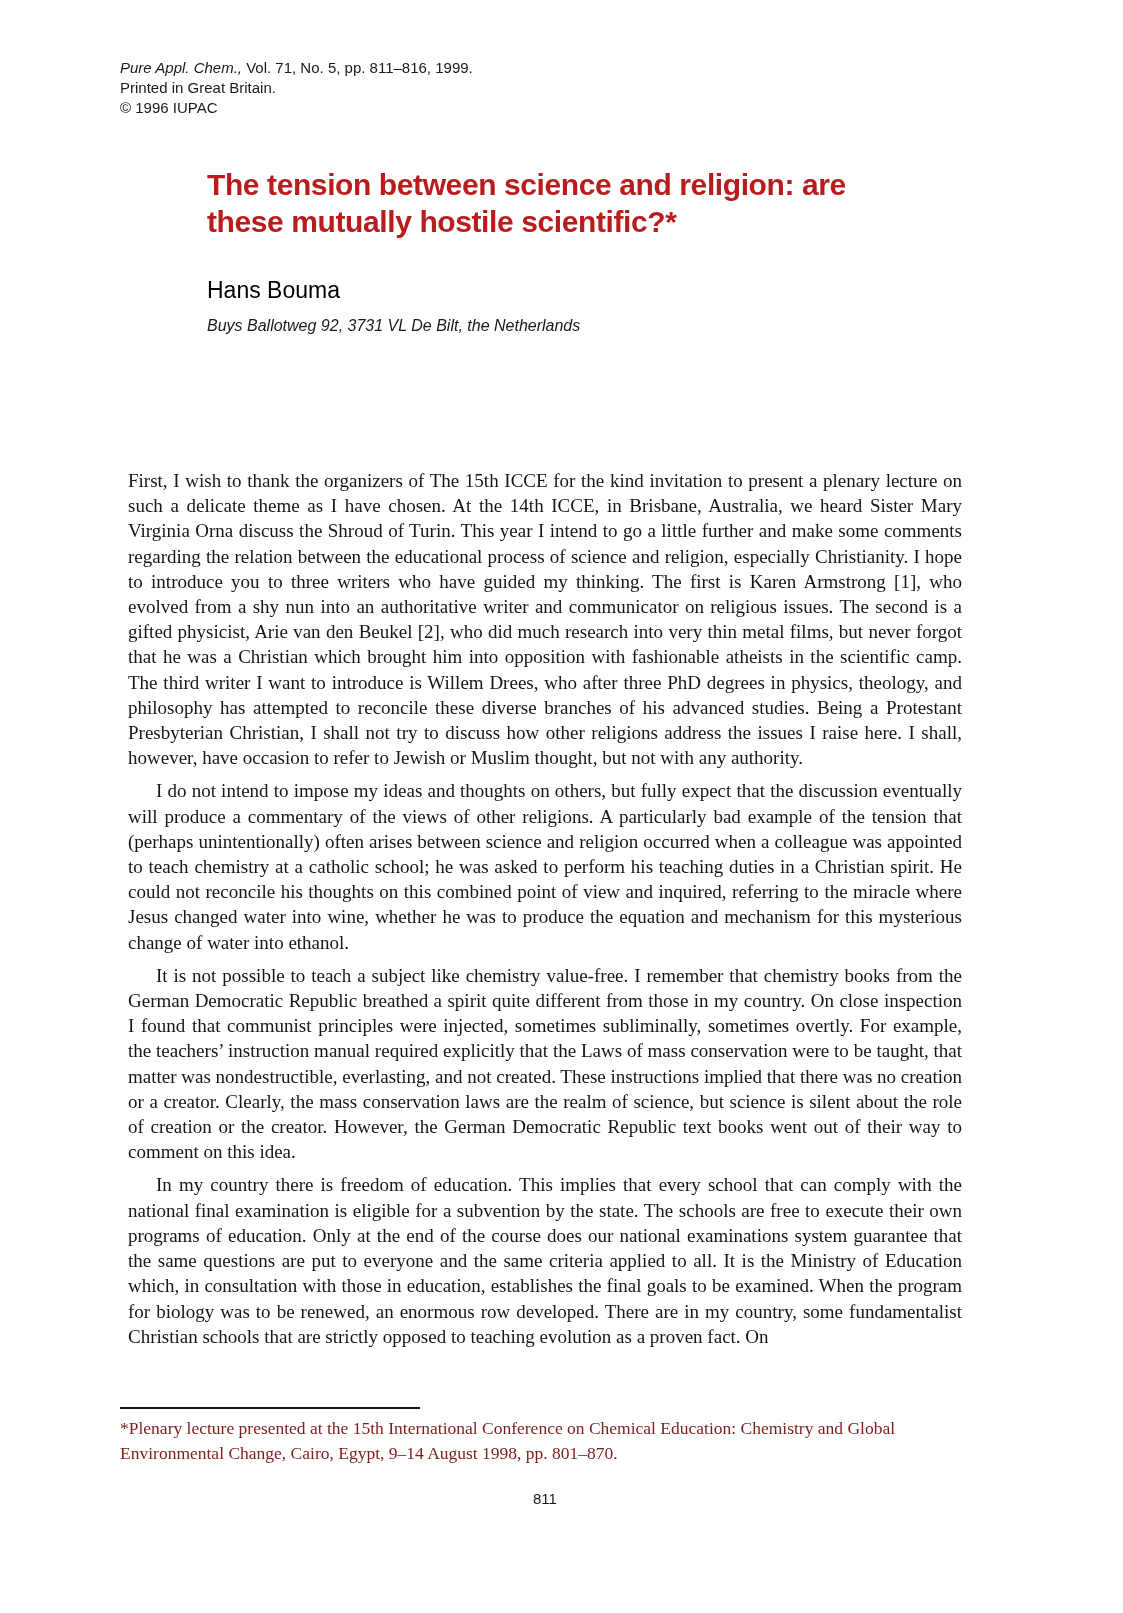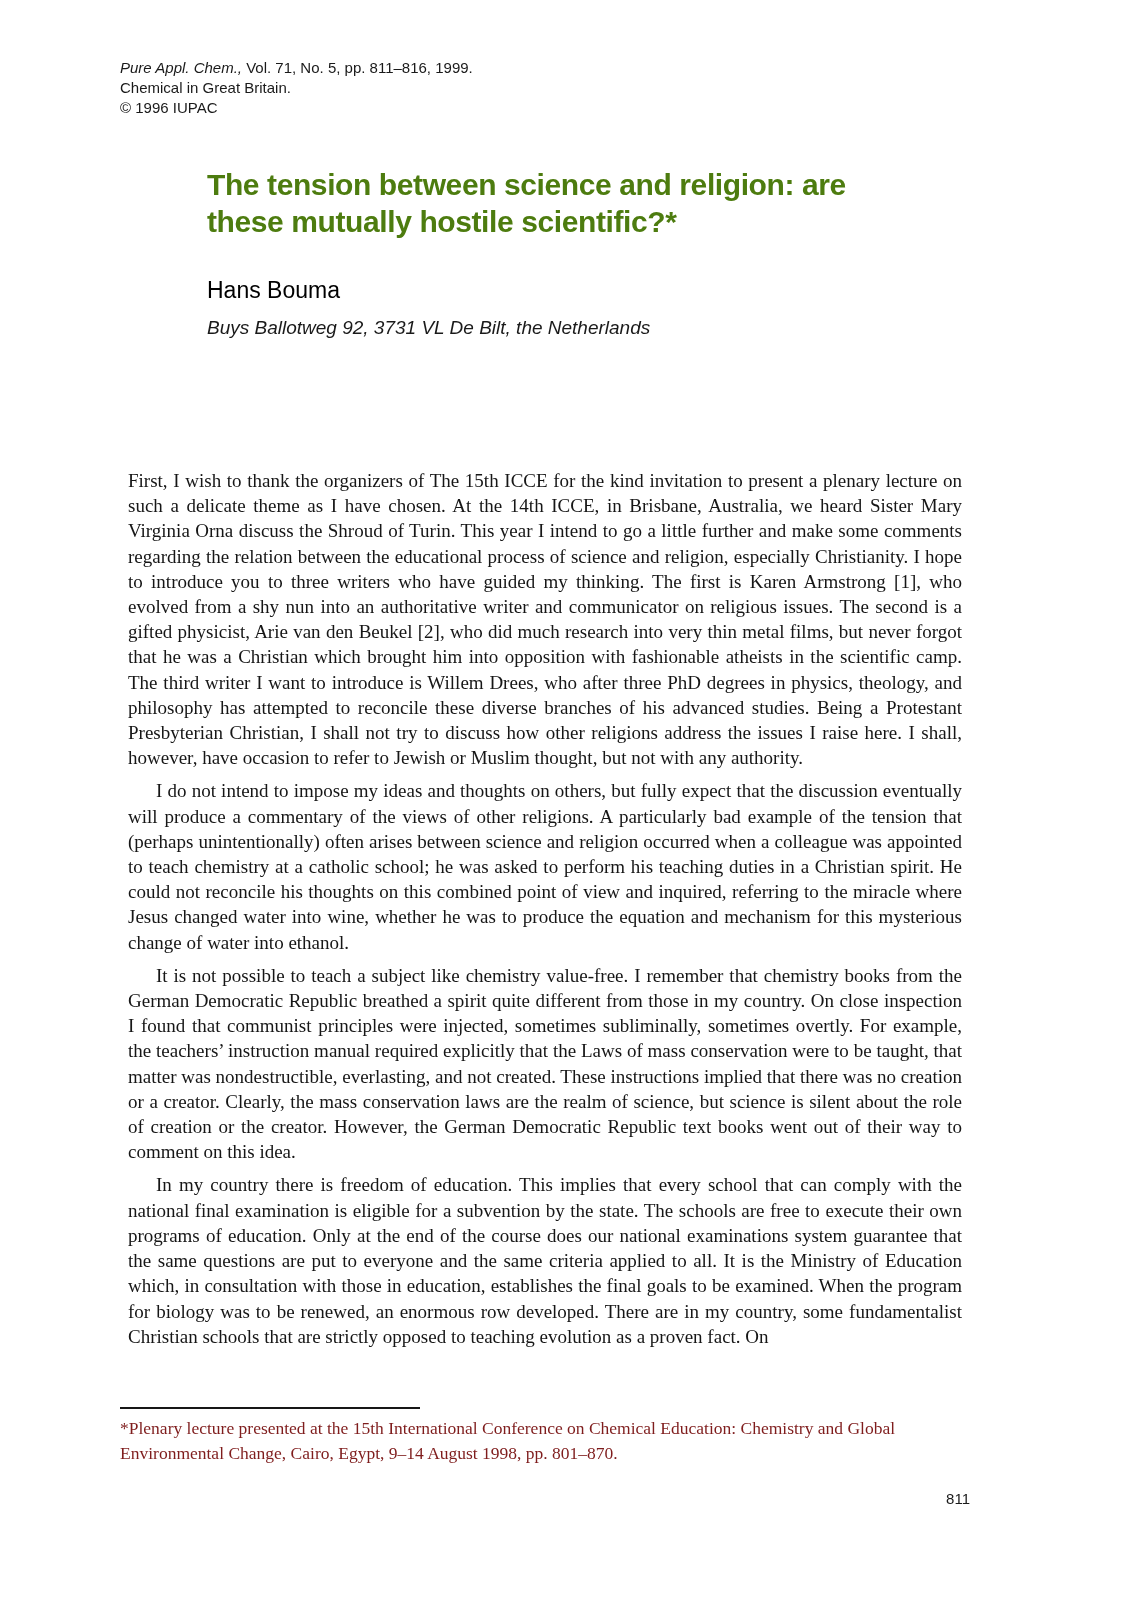--- a/index.html
+++ b/index.html
@@ -28,37 +28,37 @@
   .title-block {
     position: absolute;
     left: 207px;
     top: 146px;
     width: 800px;
     font-family: "Liberation Sans", sans-serif;
     font-weight: 700;
     font-size: 30px;
     line-height: 37px;
     letter-spacing: -0.4px;
-    color: #4d7c0f;
+    color: #b91c1c;
   }
   .author {
     position: absolute;
     left: 207px;
     top: 277px;
     font-family: "Liberation Sans", sans-serif;
     font-size: 23px;
     color: #000000;
   }
   .affiliation {
     position: absolute;
     left: 207px;
     top: 317px;
     font-family: "Liberation Sans", sans-serif;
     font-style: italic;
-    font-size: 19px;
+    font-size: 16px;
     color: #1a1a1a;
   }
   .body-text {
     position: absolute;
     left: 120px;
     top: 460px;
     width: 850px;
     font-family: "Liberation Serif", serif;
     font-size: 19px;
     line-height: 25.2px;
@@ -89,34 +89,34 @@
     font-size: 17.5px;
     line-height: 25px;
     text-align: left;
     color: #7f1d1d;
   }
   .page-number {
     position: absolute;
     left: 120px;
     top: 1490px;
     width: 850px;
-    text-align: right;
+    text-align: center;
     font-family: "Liberation Sans", sans-serif;
     font-size: 15px;
     color: #1a1a1a;
   }
 </style>
 </head>
 <body>
 
 <div class="page">
 
   <div class="header">
     <div><span class="jt-italic">Pure Appl. Chem.,</span><span> Vol. 71, No. 5, pp. 811–816, 1999.</span></div>
-    <div>Chemical in Great Britain.</div>
+    <div>Printed in Great Britain.</div>
     <div>© 1996 IUPAC</div>
   </div>
 
   <h1 class="title-block">
     <div>The tension between science and religion: are</div>
     <div>these mutually hostile scientific?*</div>
   </h1>
 
   <div class="author">Hans Bouma</div>
 

